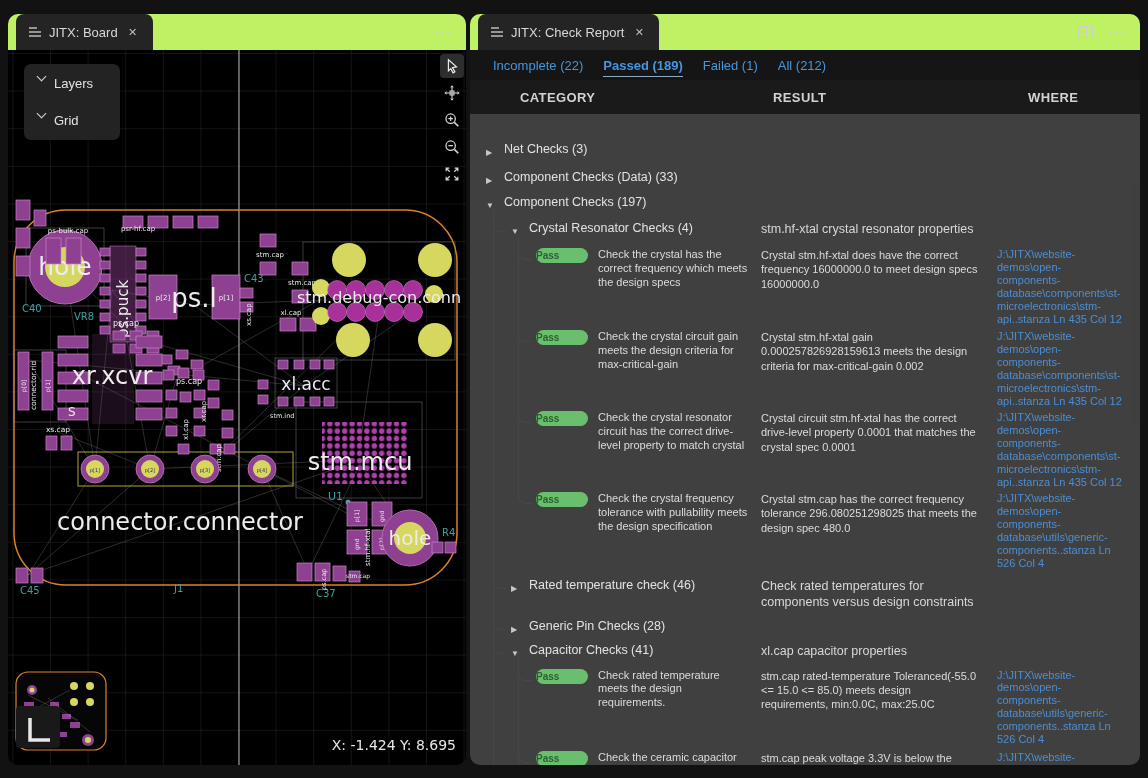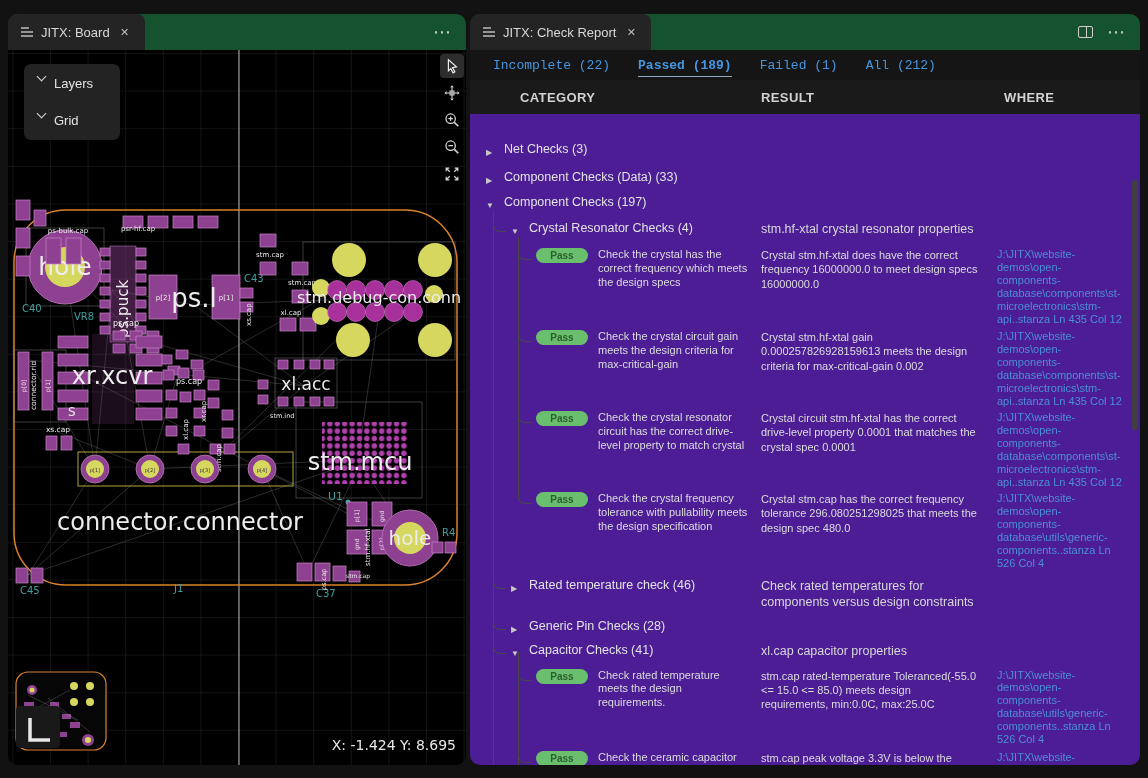--- a/index.html
+++ b/index.html
@@ -3,21 +3,21 @@
 <meta charset="utf-8">
 <style>
   html,body{margin:0;padding:0;background:#0f0f0f;}
   *{box-sizing:border-box;}
   .stage{position:relative;width:1148px;height:778px;background:#121212;overflow:hidden;
          font-family:"Liberation Sans",sans-serif;color:#d6d6d6;}
   .panel{position:absolute;top:14px;height:751px;background:#151515;border-radius:10px;overflow:hidden;}
   #board-panel{left:8px;width:458px;}
   #report-panel{left:470px;width:670px;}
   
-  .tabbar{height:36px;background:#14532d;display:flex;align-items:stretch;position:relative;}
+  .tabbar{height:36px;background:#bef264;display:flex;align-items:stretch;position:relative;padding-left:8px;}
   .tab{display:flex;align-items:center;gap:7px;padding:0 12px;background:#242424;
        border-top-left-radius:8px;border-top-right-radius:8px;cursor:pointer;}
   .tabtitle{font-size:13px;color:#d8d8d8;white-space:nowrap;}
   .tabicon svg{display:block;}
   .tabclose{width:16px;height:16px;display:flex;align-items:center;justify-content:center;border-radius:3px;}
   .tabclose::before{content:"✕";font-size:11px;color:#bdbdbd;}
   .tab-actions{margin-left:auto;display:flex;align-items:center;gap:14px;padding-right:14px;}
   .more{color:#cfcfcf;font-size:18px;letter-spacing:1px;line-height:0;}
   .more::before{content:"⋯";}
   .split{width:15px;height:12px;border:1.4px solid #cfcfcf;border-radius:2px;position:relative;}
@@ -36,46 +36,46 @@
   .outl{fill:none;stroke:#8f8f8f;stroke-opacity:.6;stroke-width:.7;}
   .layersbox{position:absolute;left:16px;top:14px;width:96px;background:#232323;border-radius:7px;
              padding:12px 14px;display:flex;flex-direction:column;gap:22px;box-shadow:0 1px 4px rgba(0,0,0,.6);}
   .layerrow{display:flex;align-items:flex-start;gap:9px;font-size:13px;color:#e3e3e3;cursor:pointer;}
   .chev{width:7px;height:7px;border-right:1.6px solid #dcdcdc;border-bottom:1.6px solid #dcdcdc;
         transform:rotate(45deg);margin-top:-3px;}
   .btools{position:absolute;right:2px;top:4px;display:flex;flex-direction:column;gap:3px;}
   .btool{width:24px;height:24px;display:flex;align-items:center;justify-content:center;border-radius:4px;cursor:pointer;}
   .btool.sel{background:#2d2d2d;}
   
-  .filterbar{height:30px;display:flex;align-items:center;gap:28px;padding:4px 0 0 23px;background:#151515;font-size:13px;font-family:Liberation Mono, monospace;}
+  .filterbar{height:30px;display:flex;align-items:center;gap:20px;padding:4px 0 0 23px;background:#151515;font-size:13px;}
   .filter{color:#4596e0;cursor:pointer;padding-bottom:3px;}
   .filter.active{font-weight:bold;border-bottom:1.5px solid #8fa9c2;}
   .hdrrow{height:34px;display:grid;grid-template-columns:291px 236px 1fr;align-items:center;
-          background:#1a1a1a;font-size:13px;font-weight:bold;color:#d2d2d2;letter-spacing:.4px;}
+          background:#1a1a1a;font-size:13px;font-weight:bold;color:#d2d2d2;letter-spacing:.4px;gap:12px;}
   .hdrrow .h1{padding-left:50px;}
   .hdrrow .h3{padding-left:7px;}
-  .rows{position:relative;height:651px;overflow:hidden;padding-top:22px;background:#4c1d95;}
+  .rows{position:relative;height:651px;overflow:hidden;padding-top:22px;background:#404040;}
   .guide{position:absolute;width:0;border-left:1px solid #474747;}
   .grow{display:grid;grid-template-columns:291px 236px 1fr;min-height:20px;font-size:12.5px;
         color:#e2e2e2;position:relative;cursor:pointer;}
   .grow .cat{display:flex;align-items:flex-start;gap:8px;}
   .lvl0 .cat{padding-left:16px;}
   .lvl1 .cat{padding-left:41px;}
   .lvl1::before{content:'';position:absolute;left:23px;top:-5px;width:12px;height:15px;
         border-left:1px solid #474747;border-bottom:1px solid #474747;border-bottom-left-radius:7px;}
   .arr{width:10px;display:inline-block;color:#c8c8c8;flex:none;margin-top:2px;}
   .arr-r::before{content:"▶";font-size:8px;}
   .arr-d::before{content:"▼";font-size:8px;}
   .gres{color:#d8d8d8;padding-right:14px;line-height:1.3;}
   .crow{position:relative;display:grid;grid-template-columns:62px 163px 236px 1fr;
         padding-left:66px;min-height:79px;font-size:11px;line-height:1.25;cursor:default;}
   .crow::before{content:'';position:absolute;left:48px;top:-5px;width:13px;height:16px;
         border-left:1px solid #474747;border-bottom:1px solid #474747;border-bottom-left-radius:7px;}
   .badge{display:inline-block;width:52px;height:15px;line-height:15px;border-radius:8px;
-         background:#6abf6e;color:#2c5f2f;font-size:10px;font-weight:bold;text-align:center;}
+         background:#6abf6e;color:#2c5f2f;font-size:10px;font-weight:bold;}
   .cdesc{color:#dcdcdc;padding-right:10px;}
   .cres{color:#dcdcdc;padding-right:16px;line-height:1.3;}
   .cwhere{color:#4a8fd6;padding-right:16px;overflow-wrap:anywhere;line-height:1.18;cursor:pointer;}
   .scrollthumb{position:absolute;right:2px;top:66px;width:6px;height:250px;background:#3f3f3f;border-radius:3px;}
 </style>
 </head>
 <body>
 
 <div class="stage">
 

